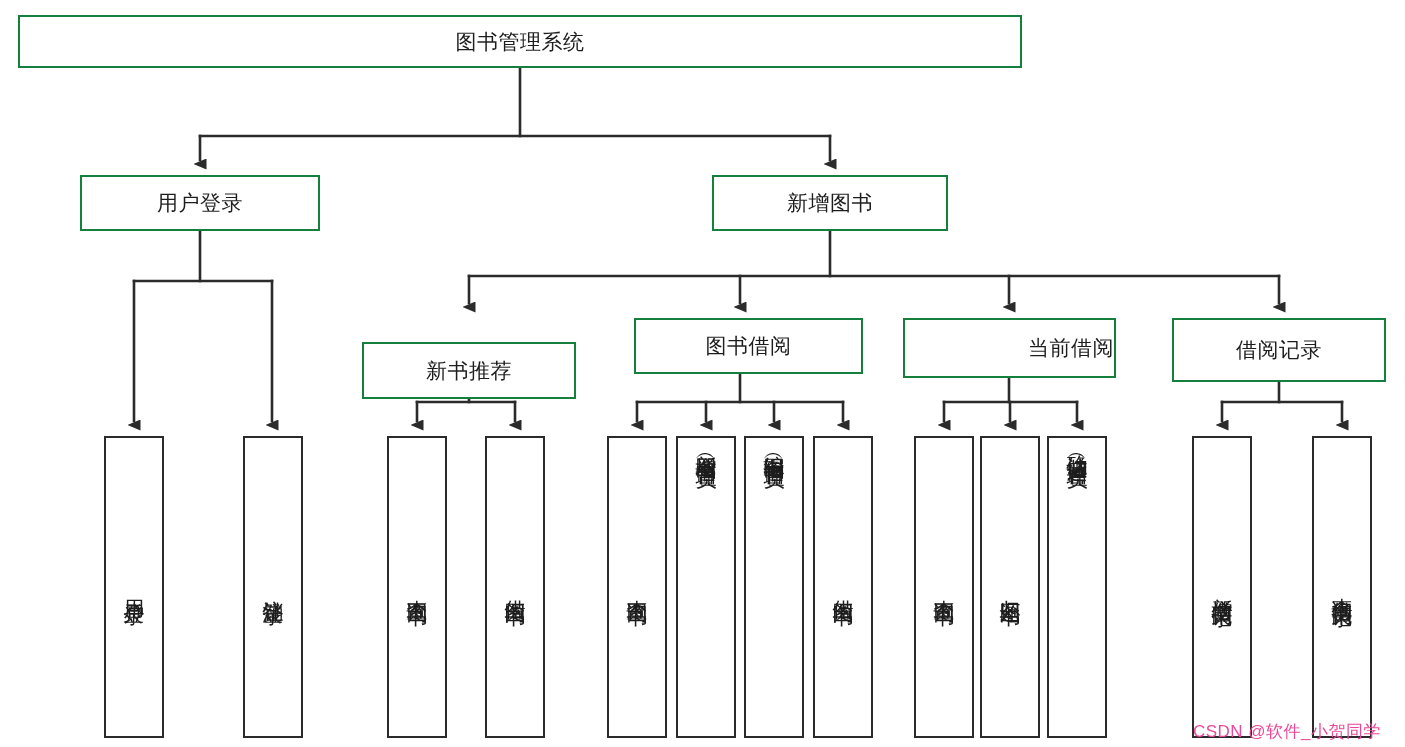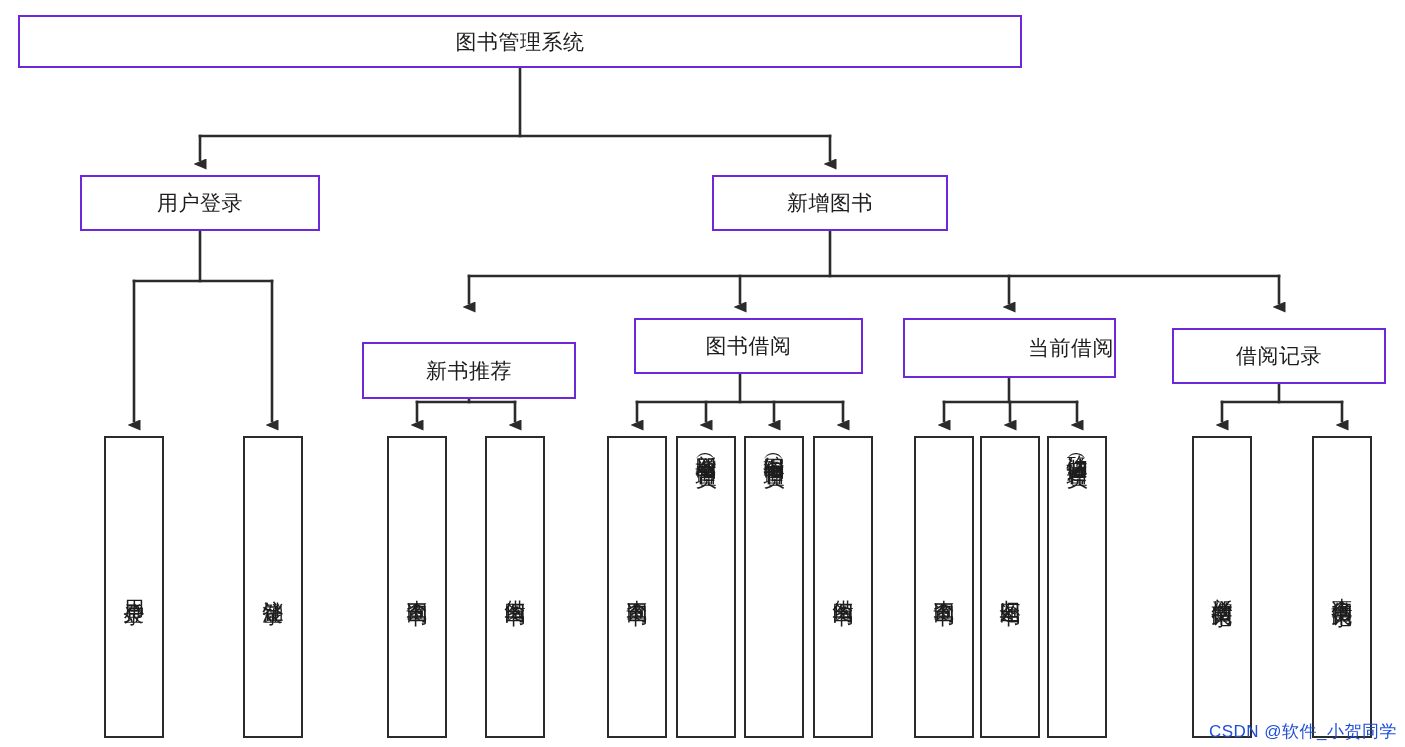--- a/index.html
+++ b/index.html
@@ -21,21 +21,21 @@
     position: absolute;
     left: 0;
     top: 0;
     width: 1405px;
     height: 747px;
   }
   .node-box {
     position: absolute;
     box-sizing: border-box;
     background: #ffffff;
-    border: 2px solid #6d28d9;
+    border: 2px solid #15803d;
     display: flex;
     align-items: center;
     justify-content: center;
   }
   .node-label-h {
     font-size: 21px;
     color: #1d1d1d;
     line-height: 1.1;
     letter-spacing: 0.5px;
     white-space: nowrap;
@@ -56,24 +56,24 @@
     writing-mode: vertical-rl;
     text-orientation: upright;
     font-size: 21px;
     color: #1d1d1d;
     line-height: 1.05;
     letter-spacing: 2px;
     white-space: nowrap;
   }
   .watermark {
     position: absolute;
-    right: 8px;
+    right: 24px;
     bottom: 4px;
     font-size: 17px;
-    color: #1d4ed8;
+    color: #ec4899;
     white-space: nowrap;
     letter-spacing: 0.5px;
   }
 </style>
 </head>
 <body>
 
 <div id="canvas">
 
   <svg id="diagram-svg" viewBox="0 0 1405 747" xmlns="http://www.w3.org/2000/svg">
@@ -140,21 +140,21 @@
 
   <div class="node-box" style="left:362px; top:318px; width:214px; height:57px;margin-top:24px;">
     <span class="node-label-h">新书推荐</span>
   </div>
   <div class="node-box" style="left:634px; top:318px; width:229px; height:56px;">
     <span class="node-label-h">图书借阅</span>
   </div>
   <div class="node-box" style="left:903px; top:318px; width:213px; height:60px;justify-content:flex-end;">
     <span class="node-label-h">当前借阅</span>
   </div>
-  <div class="node-box" style="left:1172px; top:318px; width:214px; height:56px;margin-top:10px;">
+  <div class="node-box" style="left:1172px; top:318px; width:214px; height:64px;">
     <span class="node-label-h">借阅记录</span>
   </div>
 
   <div class="leaf-box center-v" style="left:104px; top:436px; width:60px; height:302px;">
     <span class="node-label-v">用户登录</span>
   </div>
   <div class="leaf-box center-v" style="left:243px; top:436px; width:60px; height:302px;">
     <span class="node-label-v">注销登录</span>
   </div>
 

